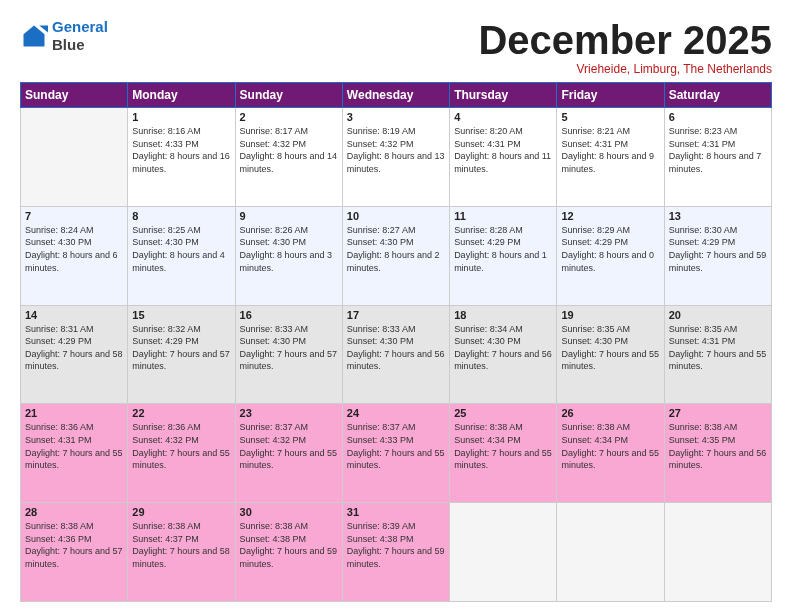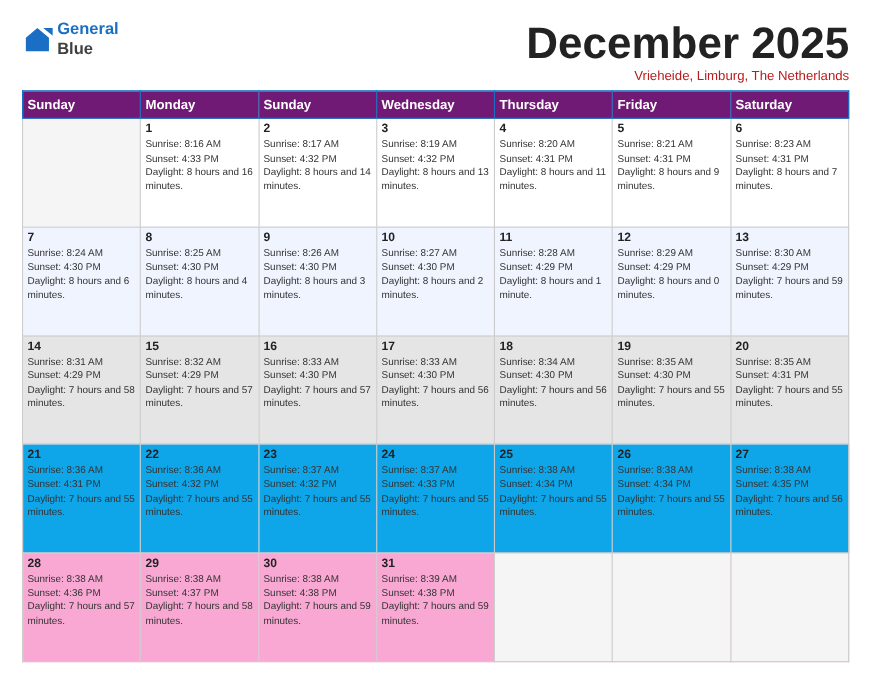--- a/index.html
+++ b/index.html
@@ -206,21 +206,21 @@
           </td>
           <td>
             <span class="day-num">19</span>
             <div class="day-info">Sunrise: 8:35 AM<br>Sunset: 4:30 PM<br>Daylight: 7 hours and 55 minutes.</div>
           </td>
           <td>
             <span class="day-num">20</span>
             <div class="day-info">Sunrise: 8:35 AM<br>Sunset: 4:31 PM<br>Daylight: 7 hours and 55 minutes.</div>
           </td>
         </tr>
-        <tr style="background: #0ea5e9;">
+        <tr style="background: #f9a8d4;">
           <td>
             <span class="day-num">21</span>
             <div class="day-info">Sunrise: 8:36 AM<br>Sunset: 4:31 PM<br>Daylight: 7 hours and 55 minutes.</div>
           </td>
           <td>
             <span class="day-num">22</span>
             <div class="day-info">Sunrise: 8:36 AM<br>Sunset: 4:32 PM<br>Daylight: 7 hours and 55 minutes.</div>
           </td>
           <td>
             <span class="day-num">23</span>

